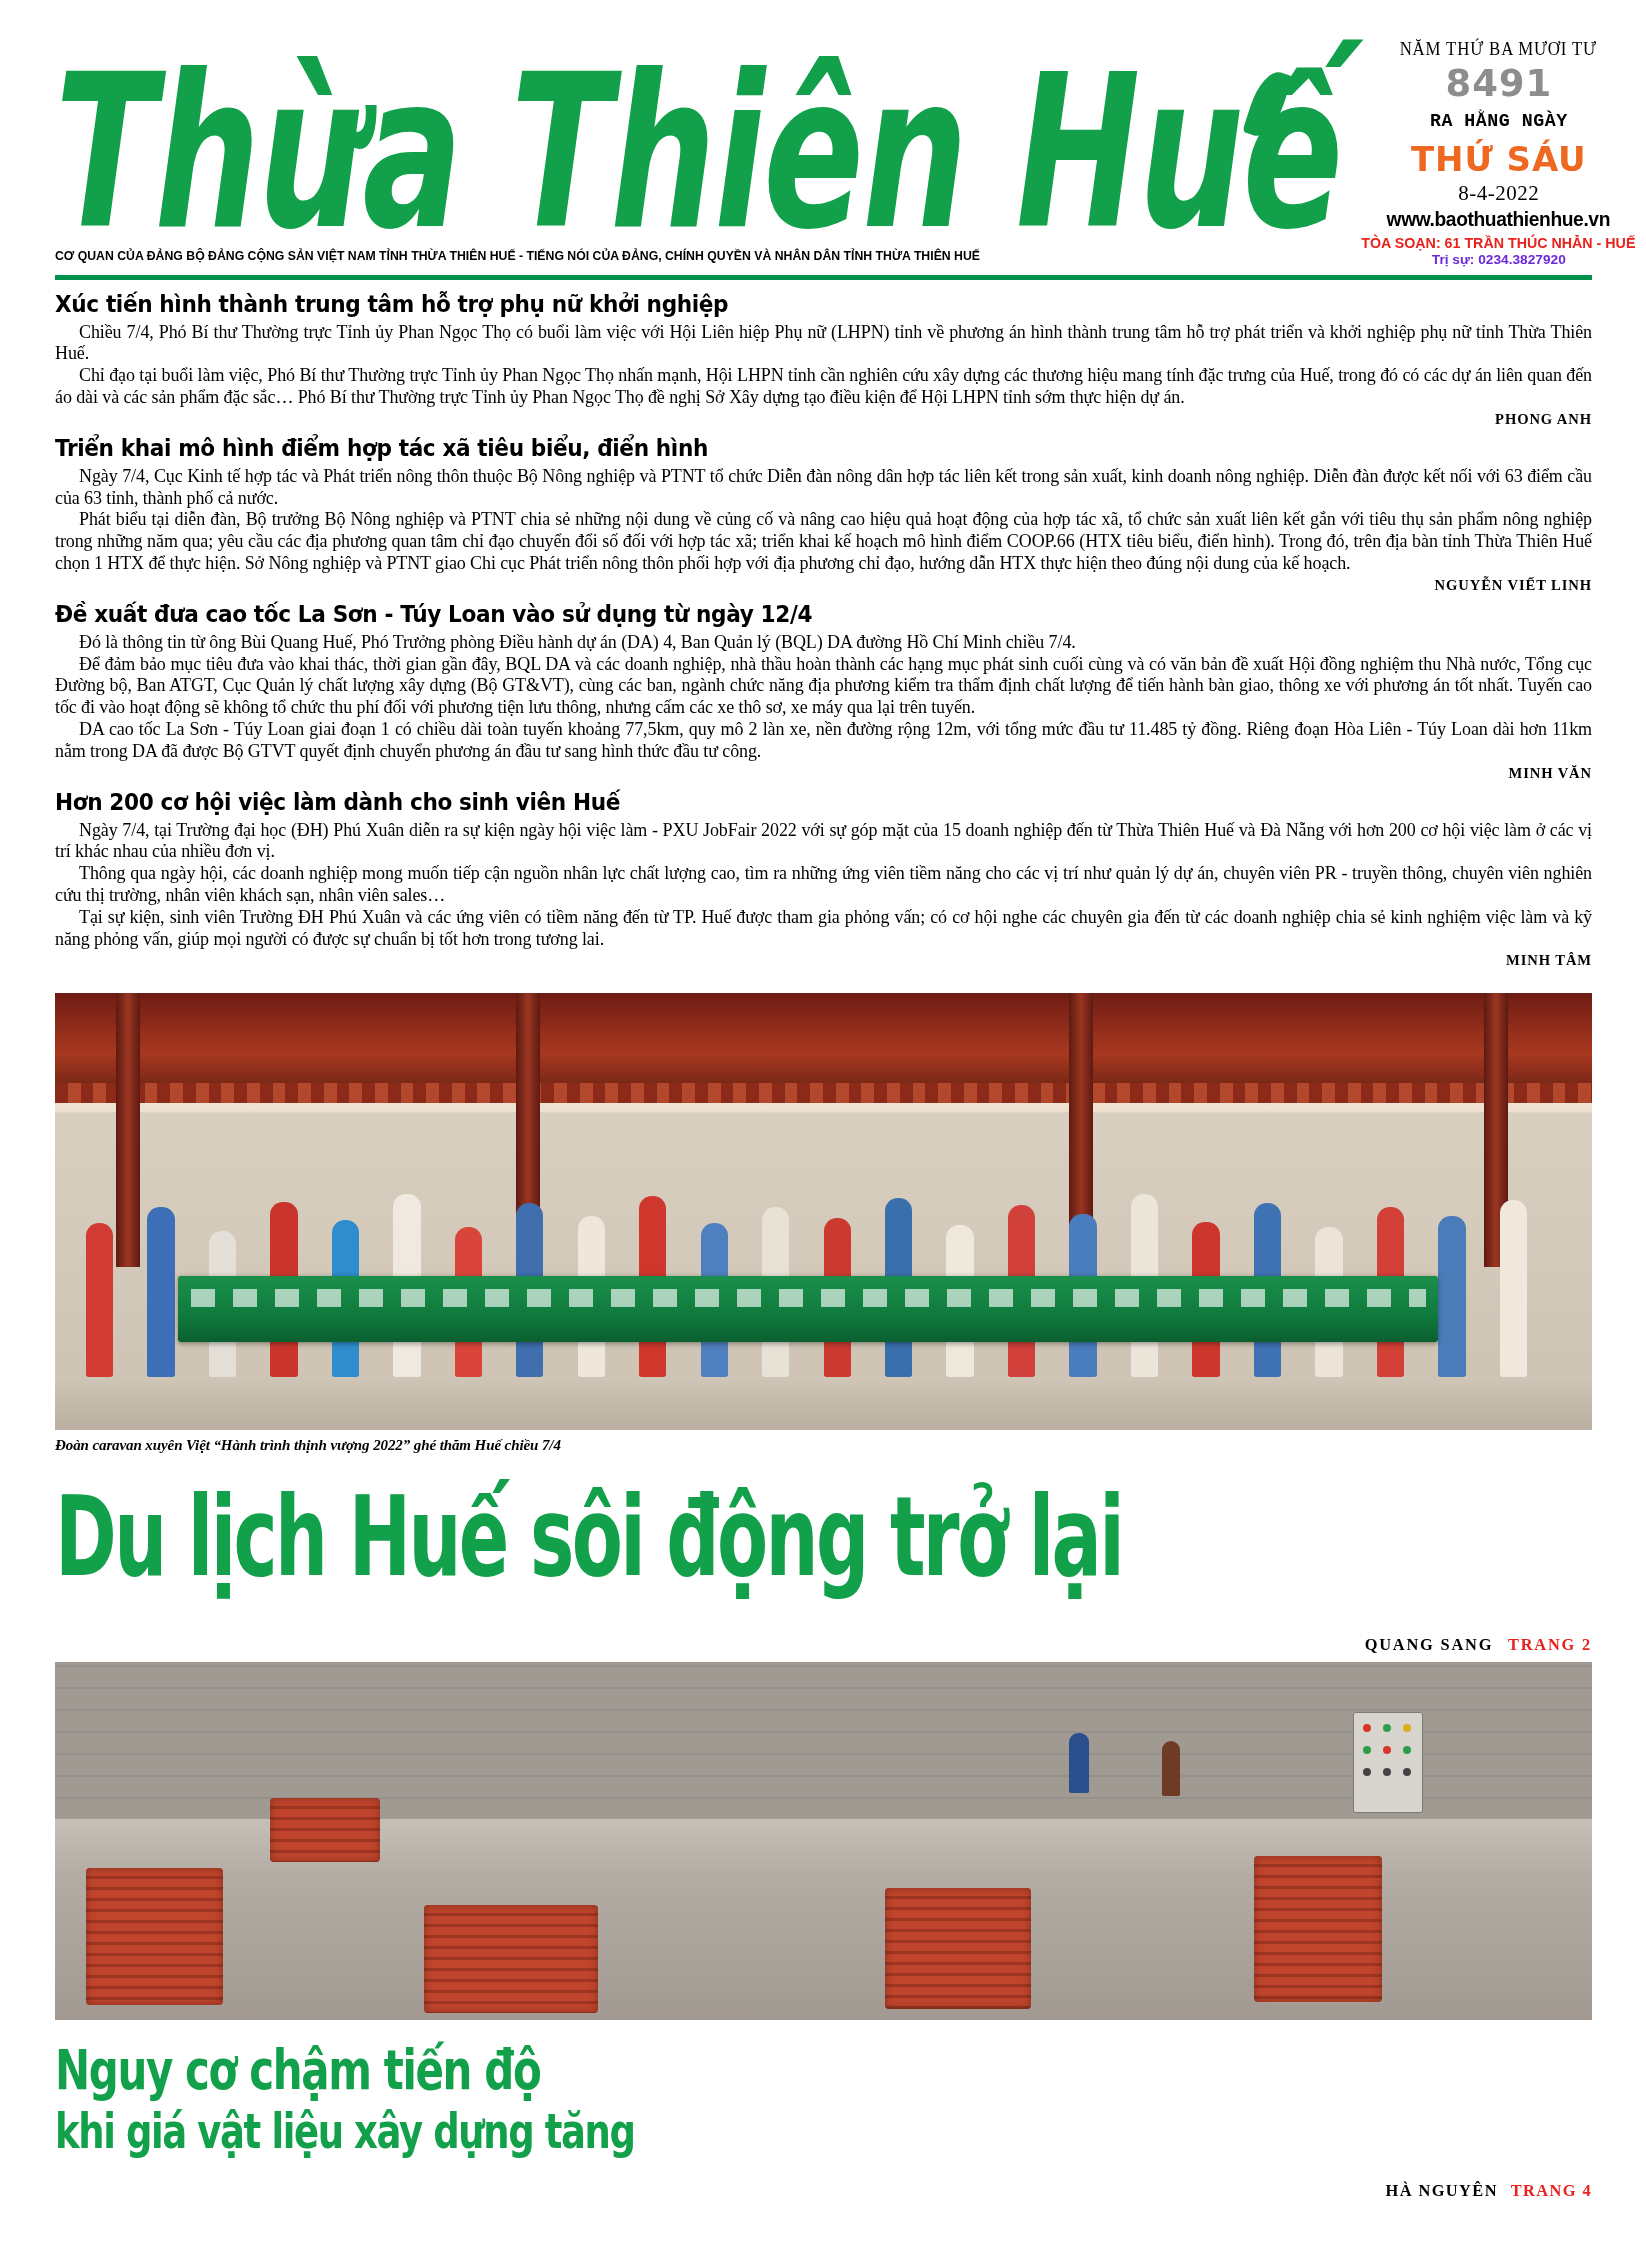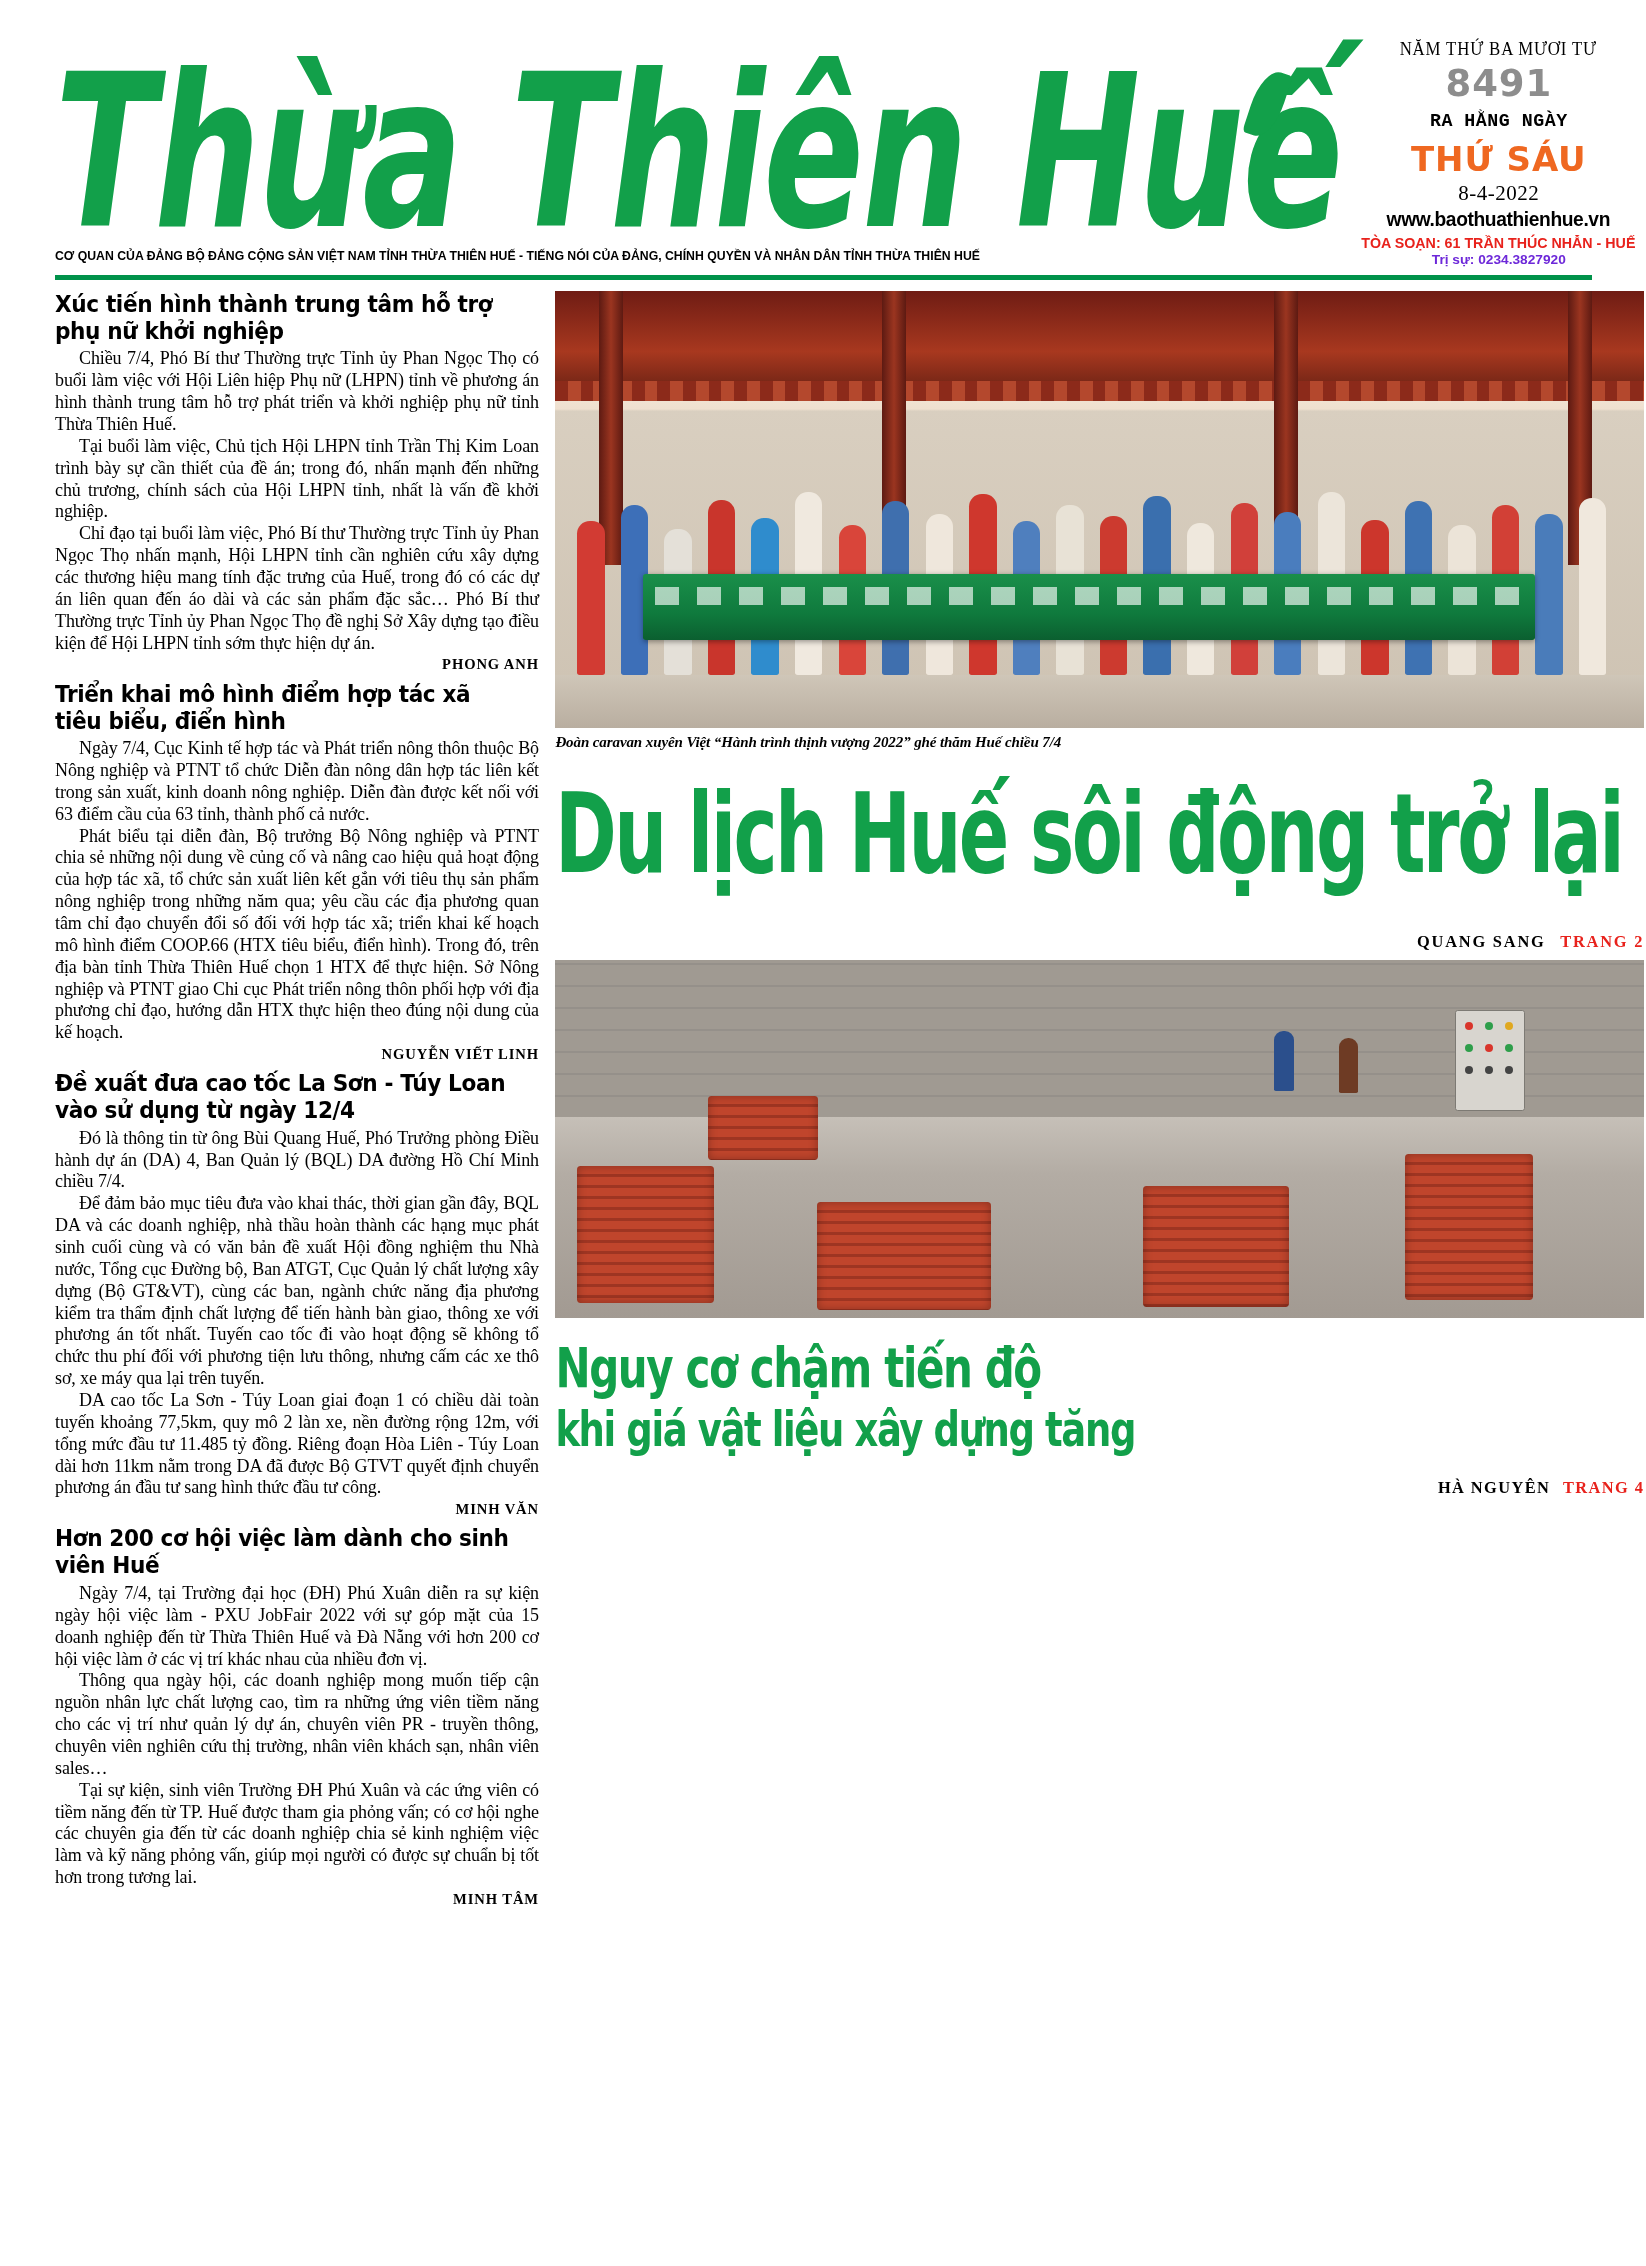--- a/index.html
+++ b/index.html
@@ -86,21 +86,21 @@
     transform:scaleX(0.95); white-space:nowrap;
   }
   .mh-phone {
     font-family:"Liberation Sans", sans-serif;
     font-weight:bold; font-size:13.7px; color:#6d28d9; margin-top:0.9px;
   }
 
   .rule-thick { height:4.6px; background:#00924a; margin-top:7.3px; }
 
   
-  .content { display:flex; gap:16.4px; margin-top:11px; }
+  .content { display:flex; gap:16.4px; margin-top:11px;flex-direction:column; }
   .col-left  { flex:0 0 484px; }
   .col-mid   { flex:0 0 644px; }
 
   
   .art-head {
     font-family:"DejaVu Sans", sans-serif;
     font-weight:bold;
     font-size:23px;
     line-height:1.17;
     letter-spacing:-0.4px;
@@ -269,21 +269,20 @@
   <div class="rule-thick"></div>
 
   <div class="content">
 
     <div class="col-left">
 
       <div>
         <h2 class="art-head">Xúc tiến hình thành trung tâm hỗ trợ phụ nữ khởi nghiệp</h2>
         <div class="art-body">
           <p>Chiều 7/4, Phó Bí thư Thường trực Tỉnh ủy Phan Ngọc Thọ có buổi làm việc với Hội Liên hiệp Phụ nữ (LHPN) tỉnh về phương án hình thành trung tâm hỗ trợ phát triển và khởi nghiệp phụ nữ tỉnh Thừa Thiên Huế.</p>
-          <p>Tại buổi làm việc, Chủ tịch Hội LHPN tỉnh Trần Thị Kim Loan trình bày sự cần thiết của đề án; trong đó, nhấn mạnh đến những chủ trương, chính sách của Hội LHPN tỉnh, nhất là vấn đề khởi nghiệp.</p>
           <p>Chỉ đạo tại buổi làm việc, Phó Bí thư Thường trực Tỉnh ủy Phan Ngọc Thọ nhấn mạnh, Hội LHPN tỉnh cần nghiên cứu xây dựng các thương hiệu mang tính đặc trưng của Huế, trong đó có các dự án liên quan đến áo dài và các sản phẩm đặc sắc… Phó Bí thư Thường trực Tỉnh ủy Phan Ngọc Thọ đề nghị Sở Xây dựng tạo điều kiện để Hội LHPN tỉnh sớm thực hiện dự án.</p>
         </div>
         <div class="byline">PHONG ANH</div>
       </div>
 
       <div>
         <h2 class="art-head">Triển khai mô hình điểm hợp tác xã tiêu biểu, điển hình</h2>
         <div class="art-body">
           <p>Ngày 7/4, Cục Kinh tế hợp tác và Phát triển nông thôn thuộc Bộ Nông nghiệp và PTNT tổ chức Diễn đàn nông dân hợp tác liên kết trong sản xuất, kinh doanh nông nghiệp. Diễn đàn được kết nối với 63 điểm cầu của 63 tỉnh, thành phố cả nước.</p>
           <p>Phát biểu tại diễn đàn, Bộ trưởng Bộ Nông nghiệp và PTNT chia sẻ những nội dung về củng cố và nâng cao hiệu quả hoạt động của hợp tác xã, tổ chức sản xuất liên kết gắn với tiêu thụ sản phẩm nông nghiệp trong những năm qua; yêu cầu các địa phương quan tâm chỉ đạo chuyển đổi số đối với hợp tác xã; triển khai kế hoạch mô hình điểm COOP.66 (HTX tiêu biểu, điển hình). Trong đó, trên địa bàn tỉnh Thừa Thiên Huế chọn 1 HTX để thực hiện. Sở Nông nghiệp và PTNT giao Chi cục Phát triển nông thôn phối hợp với địa phương chỉ đạo, hướng dẫn HTX thực hiện theo đúng nội dung của kế hoạch.</p>

